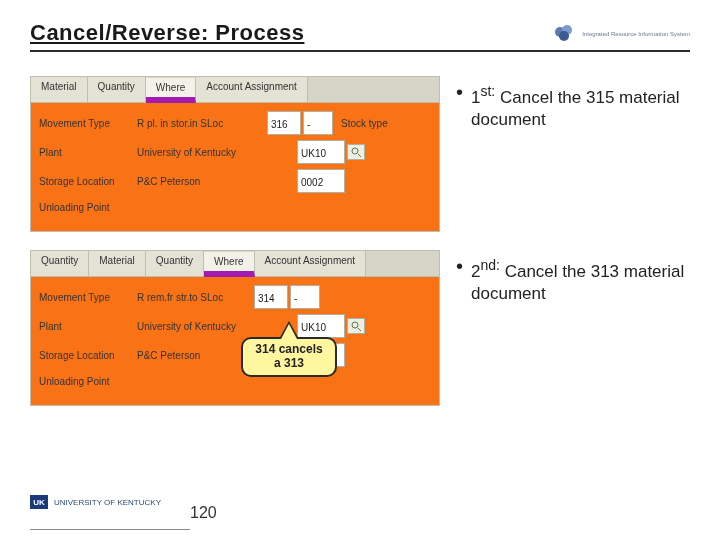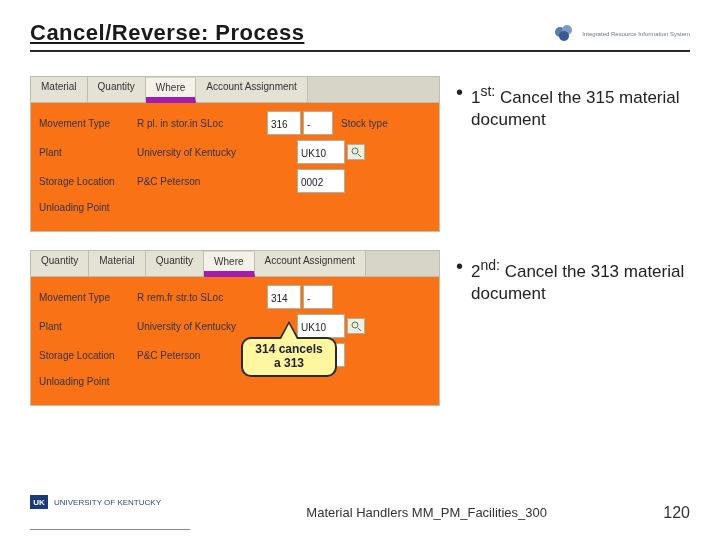--- a/index.html
+++ b/index.html
@@ -190,21 +190,21 @@
       <div class="tabs">
         <div class="tab">Quantity</div>
         <div class="tab">Material</div>
         <div class="tab">Quantity</div>
         <div class="tab active">Where</div>
         <div class="tab">Account Assignment</div>
       </div>
       <div class="form-body">
         <div class="row">
           <div class="lbl">Movement Type</div>
-          <div class="val" style="width:130px">R rem.fr str.to SLoc</div>
+          <div class="val" style="width:117px">R rem.fr str.to SLoc</div>
           <span class="inp sm">314</span>
           <span class="inp" style="width:14px;margin-left:2px">-</span>
         </div>
         <div class="row">
           <div class="lbl">Plant</div>
           <div class="val" style="width:160px">University of Kentucky</div>
           <span class="inp md">UK10</span>
           <span class="helper-btn">
             <svg width="12" height="12" viewBox="0 0 12 12">
                 <circle cx="5" cy="5" r="3" fill="none" stroke="#5a7a5a"></circle>
@@ -235,15 +235,14 @@
       </div>
     </div>
   </div>
 </div>
 
 <div class="footer">
   <div class="uk-logo">
     <div class="uk-badge">UK</div>
     <span>UNIVERSITY OF KENTUCKY</span>
   </div>
-  <div class="footer-center">Material Handlers MM_PM_Facilities_300</div>
   <div class="pgnum">120</div>
 </div>
 
 </body></html>

